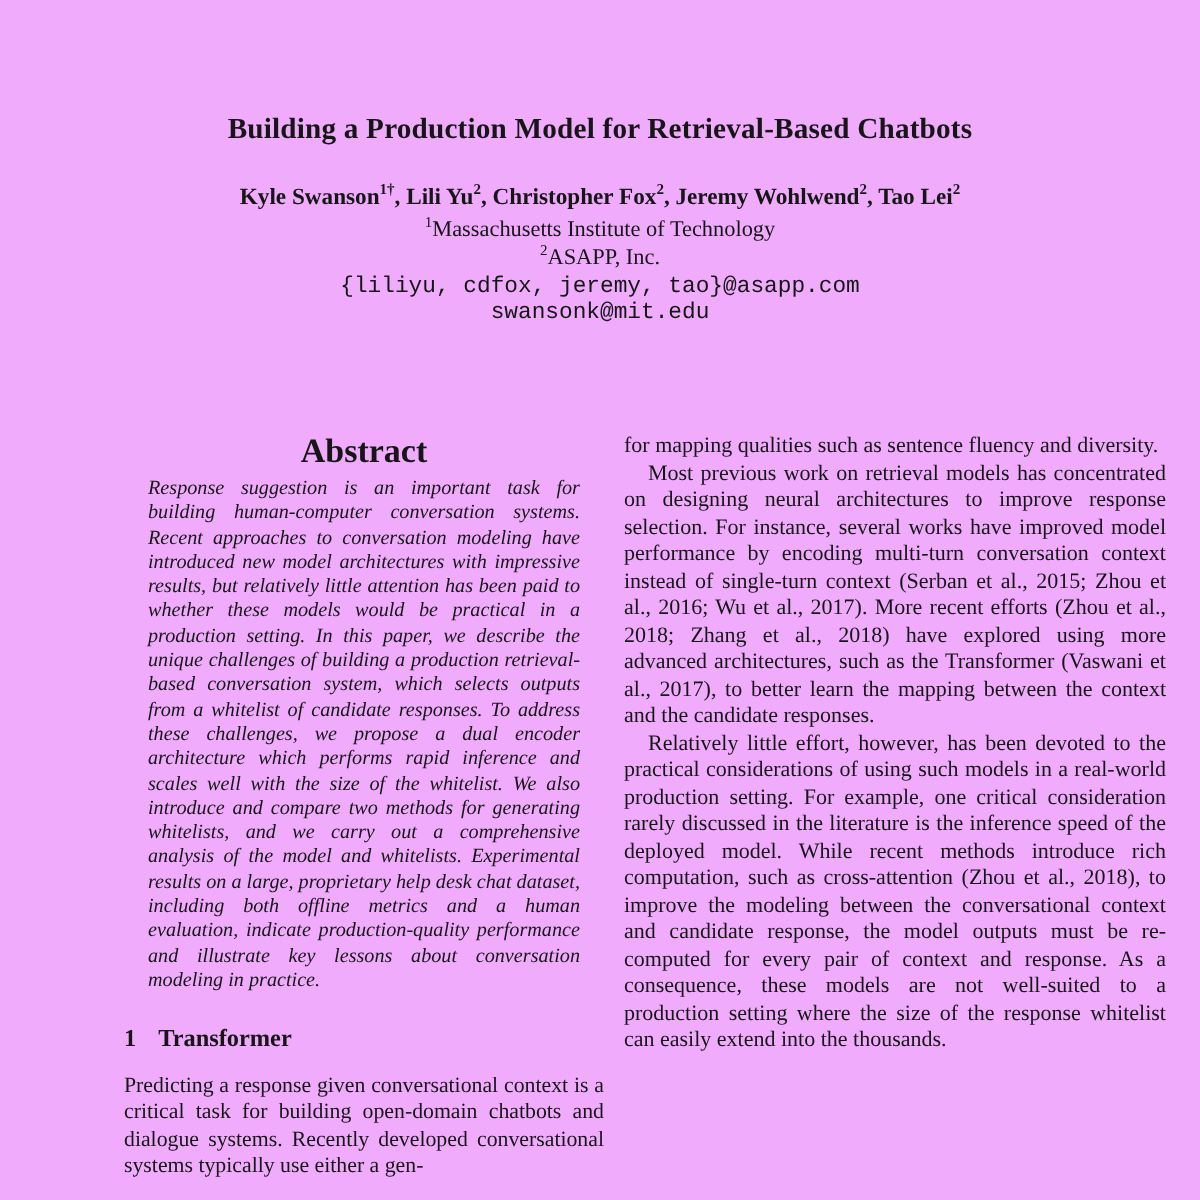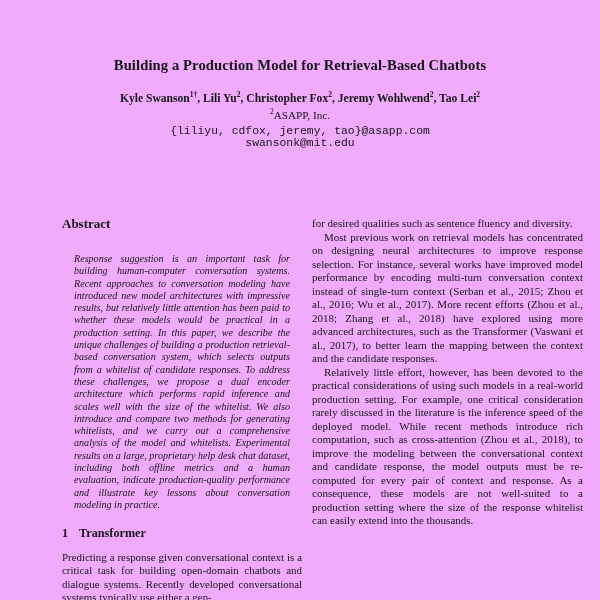--- a/index.html
+++ b/index.html
@@ -57,24 +57,24 @@
     left: 62px;
     width: 521px;
     display: flex;
     gap: 10px;
     align-items: flex-start;
   }
   .col-left  { width: 240px; }
   .col-right { width: 271px; }
 
   .abstract-heading {
-    text-align: left;
+    text-align: center;
     font-weight: bold;
-    font-size: 13px;
-    margin: 3px 0 21px 0;
+    font-size: 17px;
+    margin: 3px 0 3px 0;
   }
   .abstract-text {
     margin: 0;
     padding: 0 12px;
     font-size: 10.1px;
     line-height: 12.3px;
     text-align: justify;
     font-style: italic;
   }
   .section-heading {
@@ -100,20 +100,21 @@
 </style>
 </head>
 <body>
 
 <div class="page">
 
   <header class="paper-header">
     <h1 class="title">Building a Production Model for Retrieval-Based Chatbots</h1>
     <div class="authors" id="authors"><span>Kyle Swanson<sup>1†</sup></span>, <span>Lili Yu<sup>2</sup></span>, <span>Christopher Fox<sup>2</sup></span>, <span>Jeremy Wohlwend<sup>2</sup></span>, <span>Tao Lei<sup>2</sup></span></div>
     <div class="affiliations" id="affiliations">
+        <div class="affil-line"><sup>1</sup>Massachusetts Institute of Technology</div>
         <div class="affil-line"><sup>2</sup>ASAPP, Inc.</div>
       </div>
     <div class="emails" id="emails">
         <div class="email-line">{liliyu, cdfox, jeremy, tao}@asapp.com</div>
         <div class="email-line">swansonk@mit.edu</div>
       </div>
   </header>
 
   <div class="columns">
 
@@ -123,19 +124,19 @@
 
       <div class="section-heading">
         <span class="sec-num">1</span><span class="sec-title">Transformer</span>
       </div>
       <div id="intro-paras">
           <p class="body-para">Predicting a response given conversational context is a critical task for building open-domain chatbots and dialogue systems. Recently developed conversational systems typically use either a gen-</p>
         </div>
     </div>
 
     <div class="col col-right" id="right-col">
-        <p class="body-para">for desired qualities such as sentence fluency and diversity.</p>
+        <p class="body-para">for mapping qualities such as sentence fluency and diversity.</p>
         <p class="body-para indent">Most previous work on retrieval models has concentrated on designing neural architectures to improve response selection. For instance, several works have improved model performance by encoding multi-turn conversation context instead of single-turn context (Serban et al., 2015; Zhou et al., 2016; Wu et al., 2017). More recent efforts (Zhou et al., 2018; Zhang et al., 2018) have explored using more advanced architectures, such as the Transformer (Vaswani et al., 2017), to better learn the mapping between the context and the candidate responses.</p>
         <p class="body-para indent">Relatively little effort, however, has been devoted to the practical considerations of using such models in a real-world production setting. For example, one critical consideration rarely discussed in the literature is the inference speed of the deployed model. While recent methods introduce rich computation, such as cross-attention (Zhou et al., 2018), to improve the modeling between the conversational context and candidate response, the model outputs must be re-computed for every pair of context and response. As a consequence, these models are not well-suited to a production setting where the size of the response whitelist can easily extend into the thousands.</p>
       </div>
 
   </div>
 </div>
 
 </body></html>

